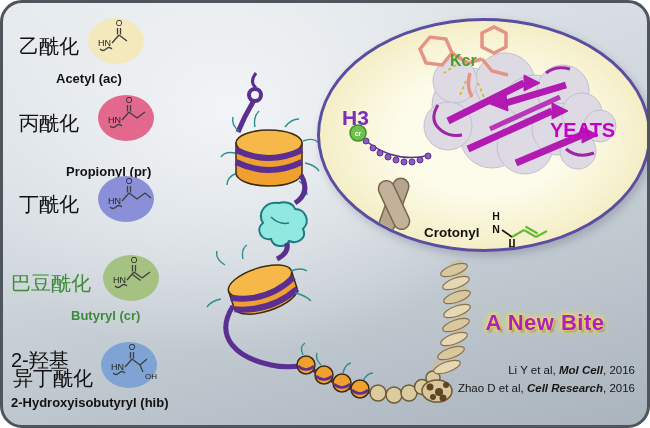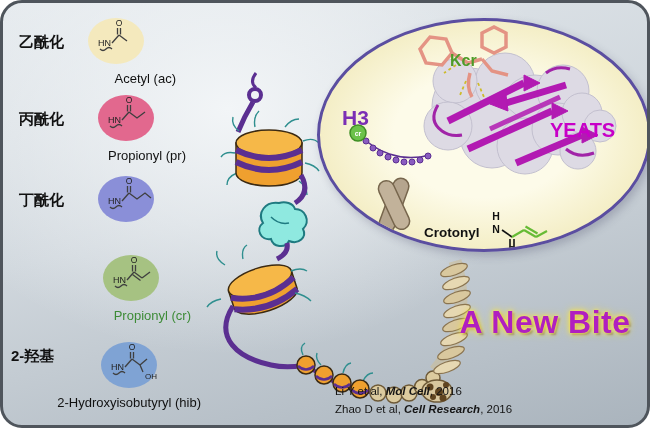--- a/index.html
+++ b/index.html
@@ -6,29 +6,29 @@
   body{background:#ffffff;font-family:"Liberation Sans",sans-serif;}
   .canvas{position:relative;width:650px;height:428px;border:3px solid #4f555c;border-radius:22px;overflow:hidden;
     background:radial-gradient(ellipse at 35% 25%, #f2f5f7 0%, rgba(242,245,247,0) 55%),
                linear-gradient(165deg,#e4e9ed 0%,#d0d7dd 45%,#aab4bd 100%);}
   .art{position:absolute;left:0;top:0;z-index:1}
   .inset{position:absolute;left:314px;top:15px;width:334px;height:234px;border-radius:50%;
     border:3.5px solid #5b4ea0;overflow:hidden;z-index:2;
     background:radial-gradient(closest-side,#fdfbe9 55%,#f4eec6 100%);
     box-shadow:3px 4px 8px rgba(60,60,90,.25);}
   .inset svg{position:absolute;left:0;top:0}
-  .zh{position:absolute;z-index:3;font-size:15px;font-weight:bold;color:#111;white-space:nowrap}
+  .zh{position:absolute;z-index:3;font-size:20px;font-weight:normal;color:#111;white-space:nowrap}
   .zh.green{color:#3d8b37}
-  .en{position:absolute;z-index:3;font-size:13px;font-weight:normal;color:#111;text-align:right;white-space:nowrap}
+  .en{position:absolute;z-index:3;font-size:13px;font-weight:bold;color:#111;text-align:left;white-space:nowrap}
   .en.green{color:#3d8b37}
   .badge{position:absolute;z-index:3}
-  .title-block{position:absolute;left:441px;top:299px;width:202px;text-align:center;z-index:3;
-    font-size:32px;font-weight:800;letter-spacing:.5px;line-height:1.3;color:#b01fc0;
+  .title-block{position:absolute;left:441px;top:306px;width:202px;text-align:center;z-index:3;
+    font-size:22px;font-weight:800;letter-spacing:.5px;line-height:1.3;color:#b01fc0;
     text-shadow:0 0 2px #f5e45a,0 0 5px #f5e45a,0 0 9px #eedb3e,2px 2px 2px rgba(80,40,10,.45);}
-  .citations{position:absolute;right:12px;top:379px;width:300px;text-align:left;z-index:3;
+  .citations{position:absolute;right:12px;top:358px;width:300px;text-align:right;z-index:3;
     font-size:11.5px;line-height:1.6;color:#151515;}
   .journal{font-weight:bold;font-style:italic}
 </style>
 </head>
 <body>
 
 <div class="canvas">
 
   <svg class="art" width="650" height="428" viewBox="0 0 650 428">
 
@@ -241,53 +241,55 @@
     <g stroke="#3f3f3f" stroke-width="1.3" fill="none">
       <path d="M13 33 q3 3 6 0 q3 -3 6 0"></path>
       <path d="M25 27 L32 19"></path>
         <path d="M30.5 18.5 L30.5 12"></path>
         <path d="M33.5 18.5 L33.5 12"></path>
       <path d="M32 19 L40 25 L48 19"></path>
     </g>
     <text x="11" y="30" font-size="9" fill="#222">HN</text>
     <text x="32" y="10" font-size="8.5" fill="#222" text-anchor="middle">O</text>
   </svg>
-  <div class="en" style="left:63px;top:145px;width:120px">Propionyl (pr)</div>
+  <div class="en" style="left:63px;top:161px;width:120px">Propionyl (pr)</div>
 
   <div class="zh" style="left:16px;top:188px">丁酰化</div>
   <svg class="badge" style="left:94px;top:171px" width="58" height="50" viewBox="0 0 58 50">
     <ellipse cx="29" cy="25" rx="28" ry="23" fill="#8a8fd8"></ellipse>
     <g stroke="#3f3f3f" stroke-width="1.3" fill="none">
       <path d="M13 33 q3 3 6 0 q3 -3 6 0"></path>
       <path d="M25 27 L32 19"></path>
         <path d="M30.5 18.5 L30.5 12"></path>
         <path d="M33.5 18.5 L33.5 12"></path>
       <path d="M32 19 L40 25 L48 19 L54 24"></path>
     </g>
     <text x="11" y="30" font-size="9" fill="#222">HN</text>
     <text x="32" y="10" font-size="8.5" fill="#222" text-anchor="middle">O</text>
   </svg>
 
+  <div class="zh green" style="left:8px;top:267px">巴豆酰化</div>
   <svg class="badge" style="left:99px;top:250px" width="58" height="50" viewBox="0 0 58 50">
     <ellipse cx="29" cy="25" rx="28" ry="23" fill="#a6c282"></ellipse>
     <g stroke="#3f3f3f" stroke-width="1.3" fill="none">
       <path d="M13 33 q3 3 6 0 q3 -3 6 0"></path>
       <path d="M25 27 L32 19"></path>
         <path d="M30.5 18.5 L30.5 12"></path>
         <path d="M33.5 18.5 L33.5 12"></path>
       <path d="M32 19 L40 25"></path>
         <path d="M30.5 21.5 L38.5 27.5"></path>
         <path d="M40 25 L48 19"></path>
     </g>
     <text x="11" y="30" font-size="9" fill="#222">HN</text>
     <text x="32" y="10" font-size="8.5" fill="#222" text-anchor="middle">O</text>
   </svg>
-  <div class="en green" style="left:68px;top:305px;width:120px">Propionyl (cr)</div>
+  <div class="en green" style="left:68px;top:305px;width:120px">Butyryl (cr)</div>
 
   <div class="zh" style="left:8px;top:344px">2-羟基</div>
+  <div class="zh" style="left:10px;top:362px">异丁酰化</div>
   <svg class="badge" style="left:97px;top:337px" width="58" height="50" viewBox="0 0 58 50">
     <ellipse cx="29" cy="25" rx="28" ry="23" fill="#7fa3d4"></ellipse>
     <g stroke="#3f3f3f" stroke-width="1.3" fill="none">
       <path d="M13 33 q3 3 6 0 q3 -3 6 0"></path>
       <path d="M25 27 L32 19"></path>
         <path d="M30.5 18.5 L30.5 12"></path>
         <path d="M33.5 18.5 L33.5 12"></path>
       <path d="M32 19 L40 25"></path>
         <path d="M40 25 L47 19"></path>
         <path d="M40 25 L43 32"></path>

